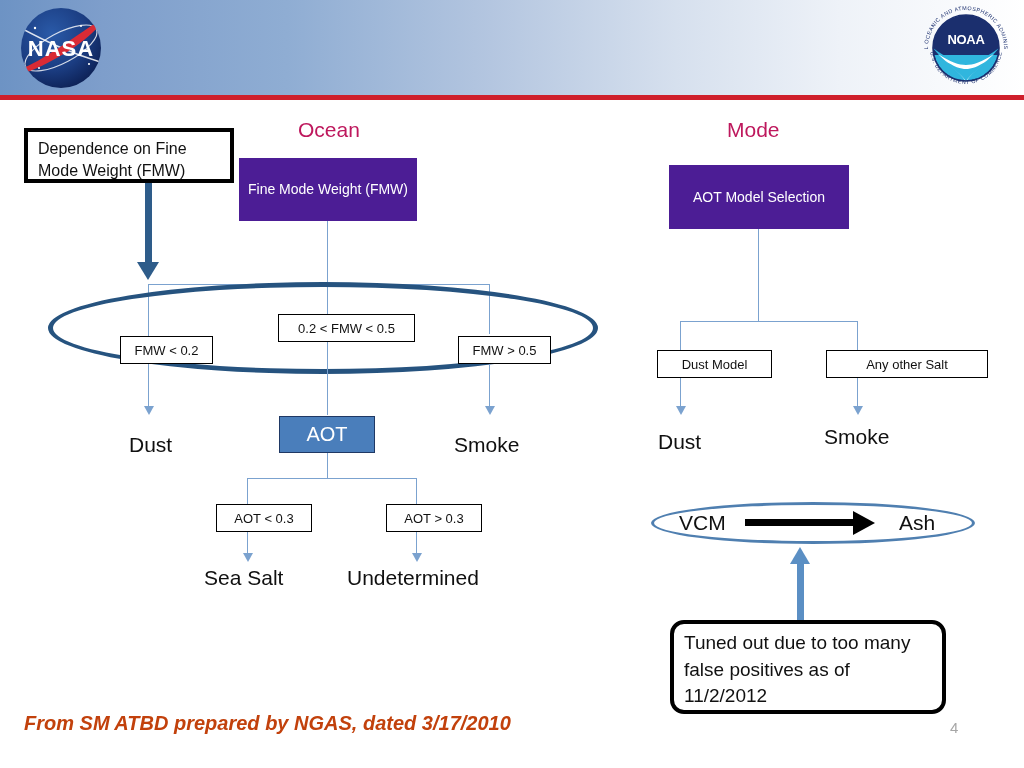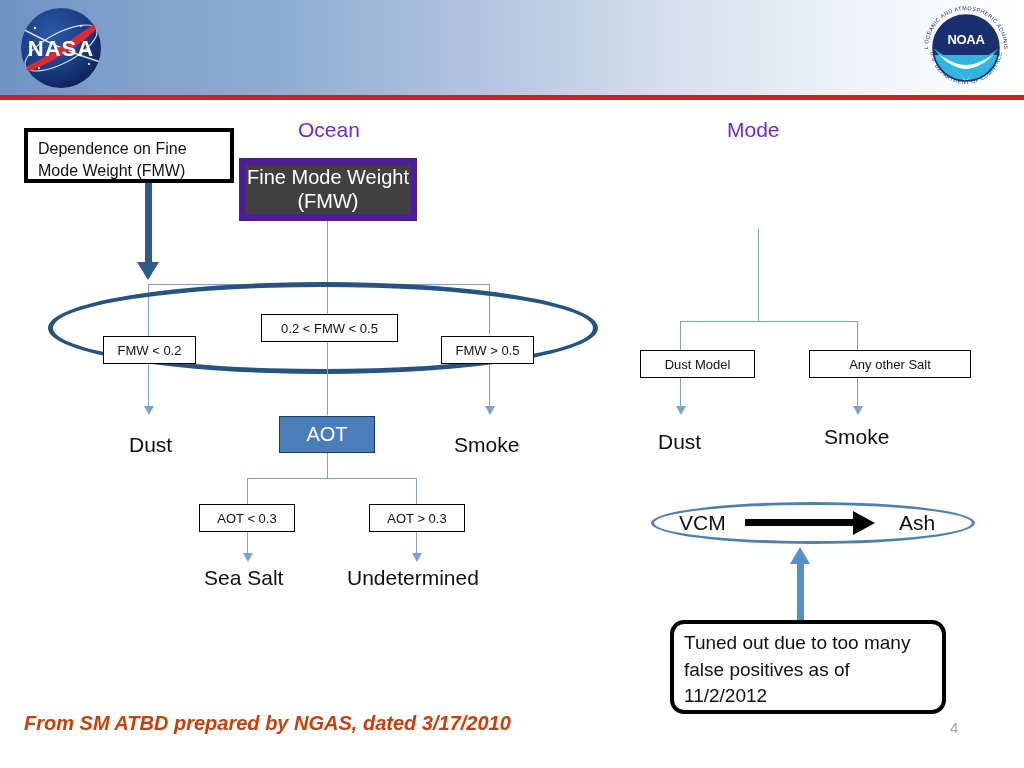--- a/index.html
+++ b/index.html
@@ -63,54 +63,55 @@
   #noaa-logo {
     position: absolute;
     left: 916px; top: 2px;
     width: 100px; height: 92px;
   }
 
   
   .sec-label {
     position: absolute;
     font-size: 21px;
-    color: #6d28d9;
+    color: #be185d;
     white-space: nowrap;
   }
   
   .bluebox {
     position: absolute;
-    background: #404040;
-    border: 7px solid #4c1d95;
+    background: #4c1d95;
+    border: 1px solid #4c1d95;
     color: #ffffff;
     display: flex;
     align-items: center;
     justify-content: center;
     text-align: center;
-    font-size: 20px;
+    font-size: 14px;
     line-height: 1.18;
     box-sizing: border-box;
   }
   .bluebox.bright {
     background: #4a7ebb;
     border: 1px solid #1f3864;
   }
   
   .condbox {
     position: absolute;
     background: #ffffff;
     border: 1px solid #000000;
     display: flex;
     align-items: center;
     justify-content: center;
     text-align: center;
     font-size: 13px;
     color: #111111;
     box-sizing: border-box;
     white-space: nowrap;
+    margin-left: 17px;
   }
   
   .callout {
     position: absolute;
     background: #ffffff;
     border: 4px solid #000000;
     box-sizing: border-box;
     font-size: 16px;
     line-height: 1.35;
     color: #111111;
@@ -327,20 +328,21 @@
   <div class="vline" style="left:247px; top:532px; height:23px;"></div>
   <div class="arrow-thin-down" style="left:243px; top:553px;"></div>
   <div class="outcome" style="left:204px; top:566px;">Sea Salt</div>
 
   <div class="vline" style="left:416px; top:532px; height:23px;"></div>
   <div class="arrow-thin-down" style="left:412px; top:553px;"></div>
   <div class="outcome" style="left:347px; top:566px;">Undetermined</div>
 
   <div class="sec-label" style="left:727px; top:118px;">Mode</div>
 
+  <div class="bluebox" style="left:669px; top:165px; width:180px; height:64px;">AOT Model Selection</div>
 
   <div class="vline" style="left:758px; top:229px; height:92px;"></div>
   <div class="hline" style="left:680px; top:321px; width:177px;"></div>
   <div class="vline" style="left:680px; top:321px; height:29px;"></div>
   <div class="vline" style="left:857px; top:321px; height:29px;"></div>
 
   <div class="condbox" style="left:640px; top:350px; width:115px; height:28px;">Dust Model</div>
   <div class="condbox" style="left:809px; top:350px; width:162px; height:28px;">Any other Salt</div>
 
   <div class="vline" style="left:680px; top:378px; height:30px;"></div>

